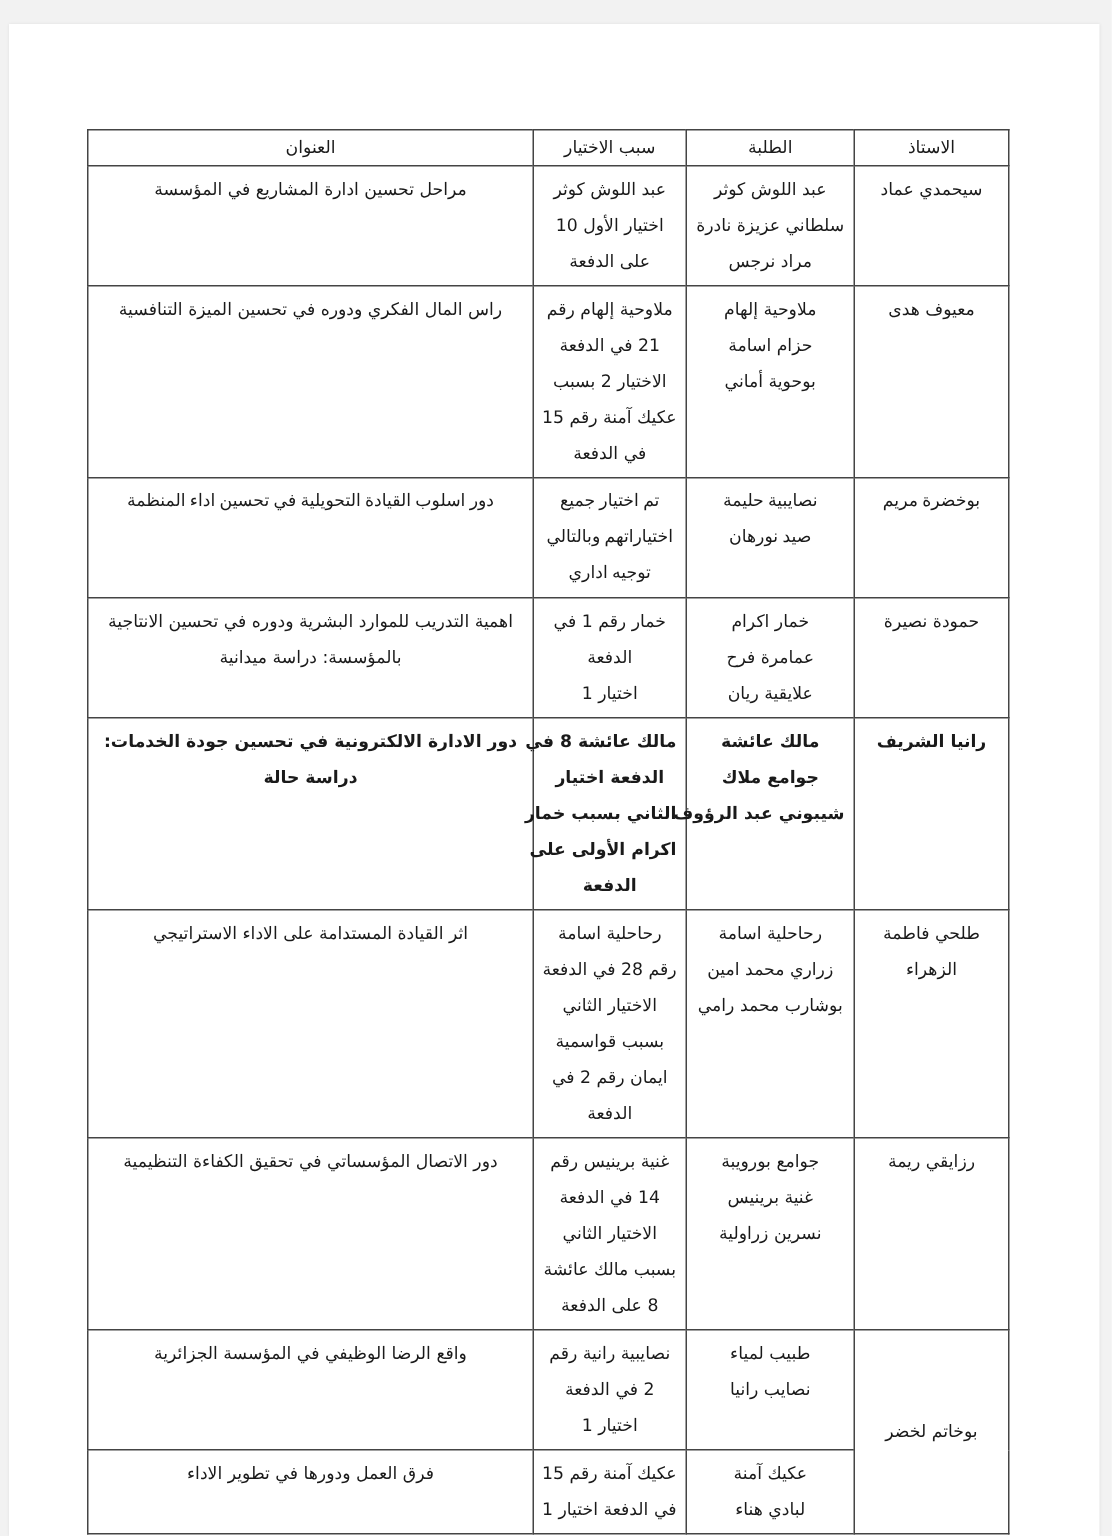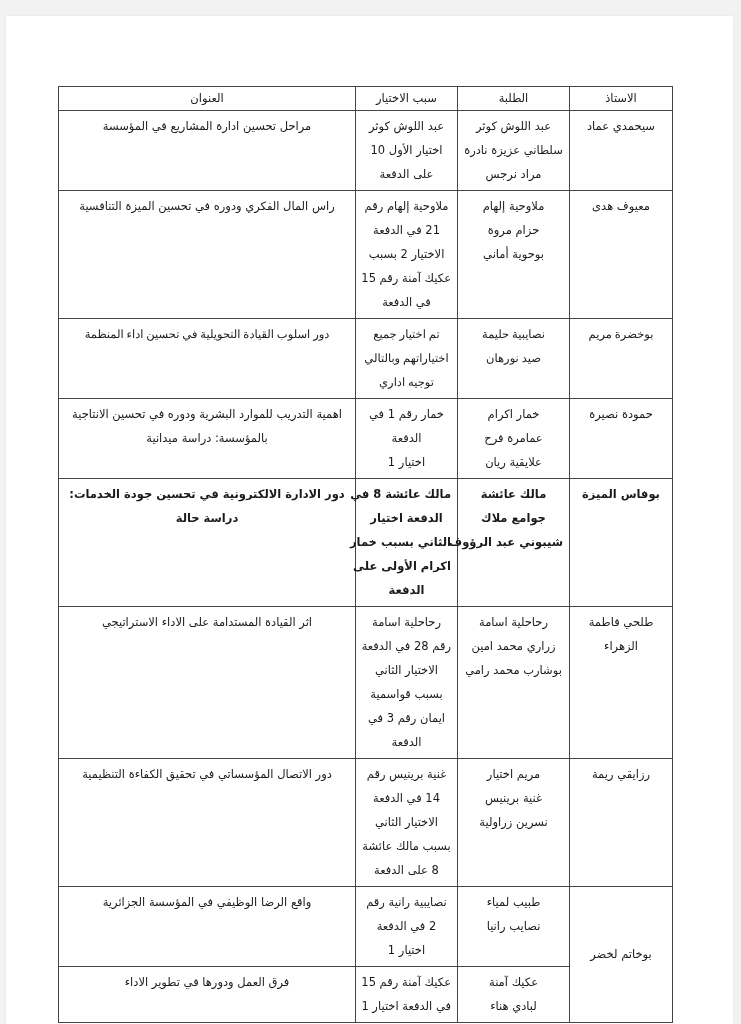--- a/index.html
+++ b/index.html
@@ -95,21 +95,21 @@
           <span class="cell-line">اختيار الأول 10</span>
           <span class="cell-line">على الدفعة</span>
         </td>
         <td class="title-cell">مراحل تحسين ادارة المشاريع في المؤسسة</td>
       </tr>
 
       <tr class="r2">
         <td class="prof-cell">معيوف هدى</td>
         <td>
           <span class="cell-line">ملاوحية إلهام</span>
-          <span class="cell-line">حزام مروة</span>
+          <span class="cell-line">حزام اسامة</span>
           <span class="cell-line">بوحوية أماني</span>
         </td>
         <td>
           <span class="cell-line">ملاوحية إلهام رقم</span>
           <span class="cell-line">21 في الدفعة</span>
           <span class="cell-line">الاختيار 2 بسبب</span>
           <span class="cell-line">عكيك آمنة رقم 15</span>
           <span class="cell-line">في الدفعة</span>
         </td>
         <td class="title-cell">راس المال الفكري ودوره في تحسين الميزة التنافسية</td>
@@ -138,21 +138,21 @@
         </td>
         <td>
           <span class="cell-line">خمار رقم 1 في</span>
           <span class="cell-line">الدفعة</span>
           <span class="cell-line">اختيار 1</span>
         </td>
         <td class="title-cell">اهمية التدريب للموارد البشرية ودوره في تحسين الانتاجية بالمؤسسة: دراسة ميدانية</td>
       </tr>
 
       <tr class="r5">
-        <td class="prof-cell">بوفاس الميزة</td>
+        <td class="prof-cell">رانيا الشريف</td>
         <td>
           <span class="cell-line">مالك عائشة</span>
           <span class="cell-line">جوامع ملاك</span>
           <span class="cell-line">شيبوني عبد الرؤوف</span>
         </td>
         <td>
           <span class="cell-line">مالك عائشة 8 في</span>
           <span class="cell-line">الدفعة اختيار</span>
           <span class="cell-line">الثاني بسبب خمار</span>
           <span class="cell-line">اكرام الأولى على</span>
@@ -166,30 +166,30 @@
         <td>
           <span class="cell-line">رحاحلية اسامة</span>
           <span class="cell-line">زراري محمد امين</span>
           <span class="cell-line">بوشارب محمد رامي</span>
         </td>
         <td>
           <span class="cell-line">رحاحلية اسامة</span>
           <span class="cell-line">رقم 28 في الدفعة</span>
           <span class="cell-line">الاختيار الثاني</span>
           <span class="cell-line">بسبب قواسمية</span>
-          <span class="cell-line">ايمان رقم 3 في</span>
+          <span class="cell-line">ايمان رقم 2 في</span>
           <span class="cell-line">الدفعة</span>
         </td>
         <td class="title-cell">اثر القيادة المستدامة على الاداء الاستراتيجي</td>
       </tr>
 
       <tr class="r7">
         <td class="prof-cell">رزايقي ريمة</td>
         <td>
-          <span class="cell-line">مريم اختيار</span>
+          <span class="cell-line">جوامع بورويبة</span>
           <span class="cell-line">غنية برينيس</span>
           <span class="cell-line">نسرين زراولية</span>
         </td>
         <td>
           <span class="cell-line">غنية برينيس رقم</span>
           <span class="cell-line">14 في الدفعة</span>
           <span class="cell-line">الاختيار الثاني</span>
           <span class="cell-line">بسبب مالك عائشة</span>
           <span class="cell-line">8 على الدفعة</span>
         </td>

